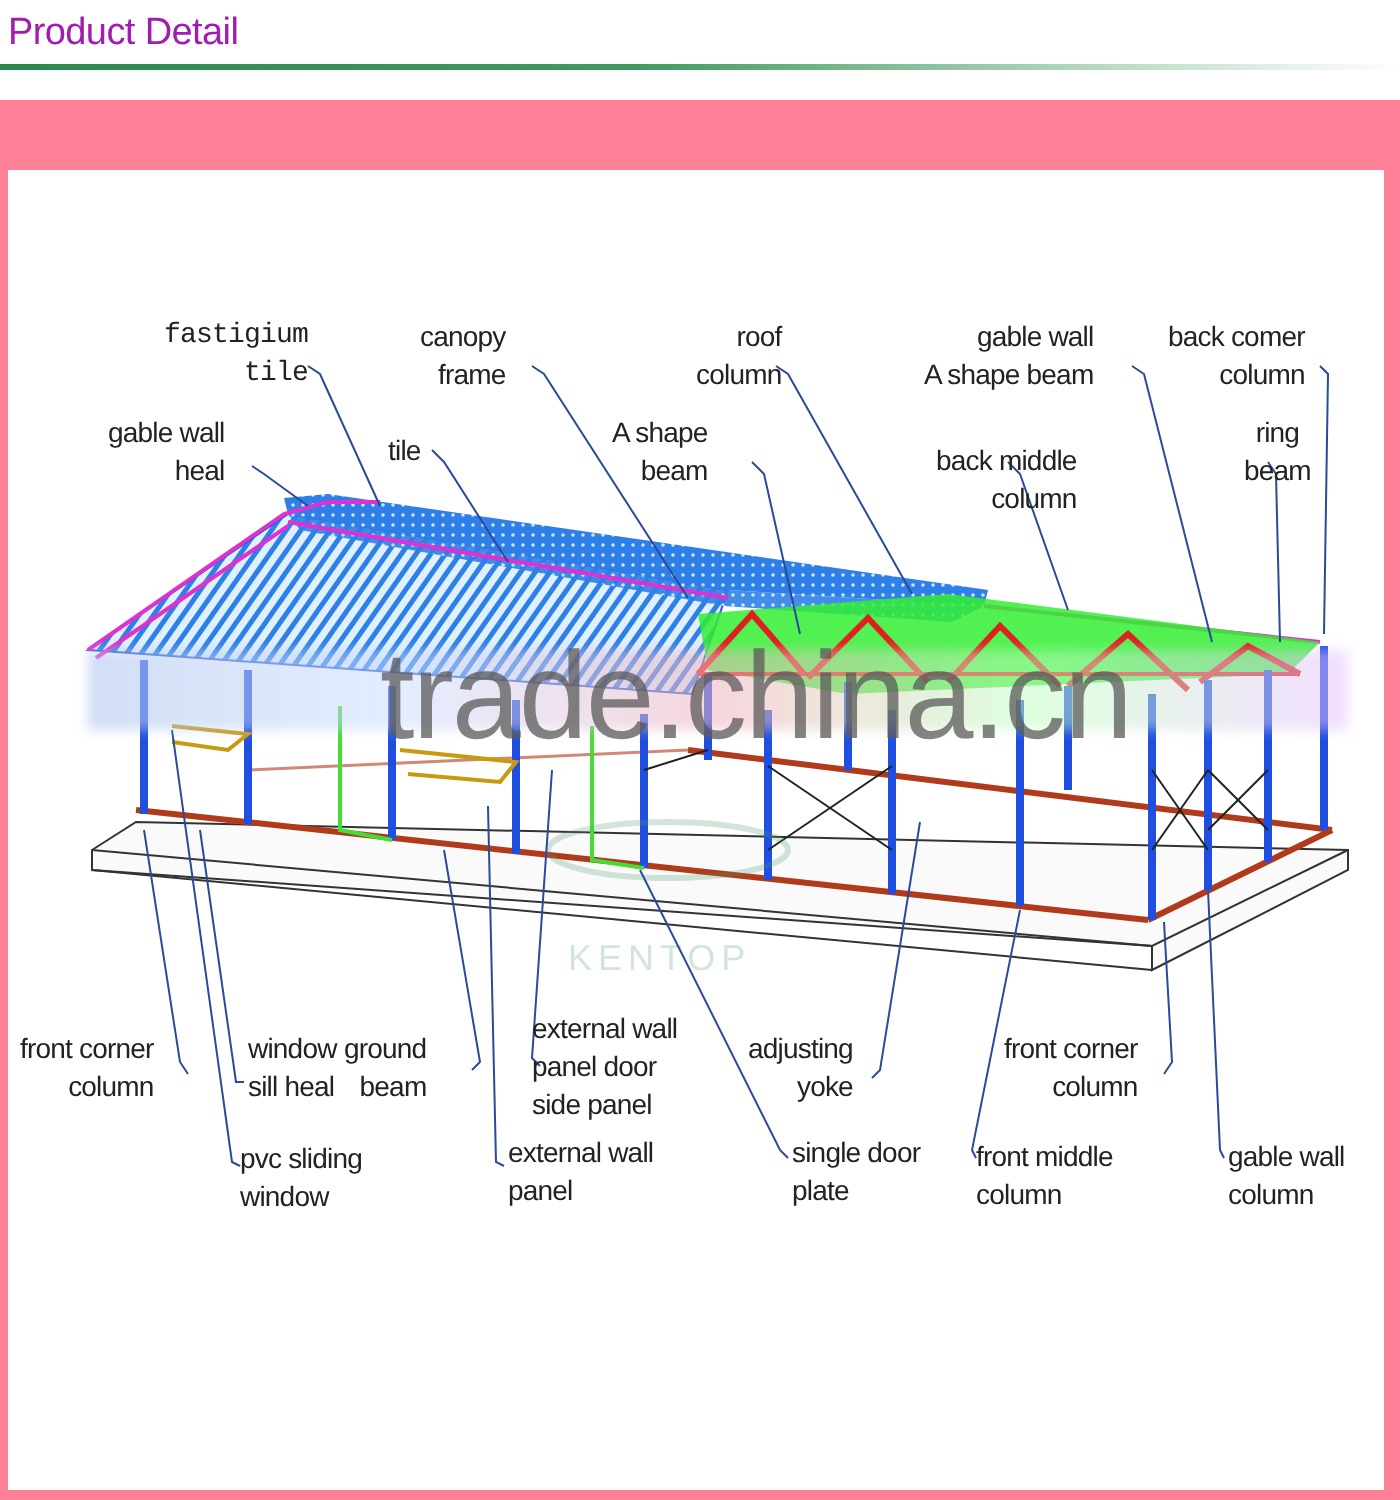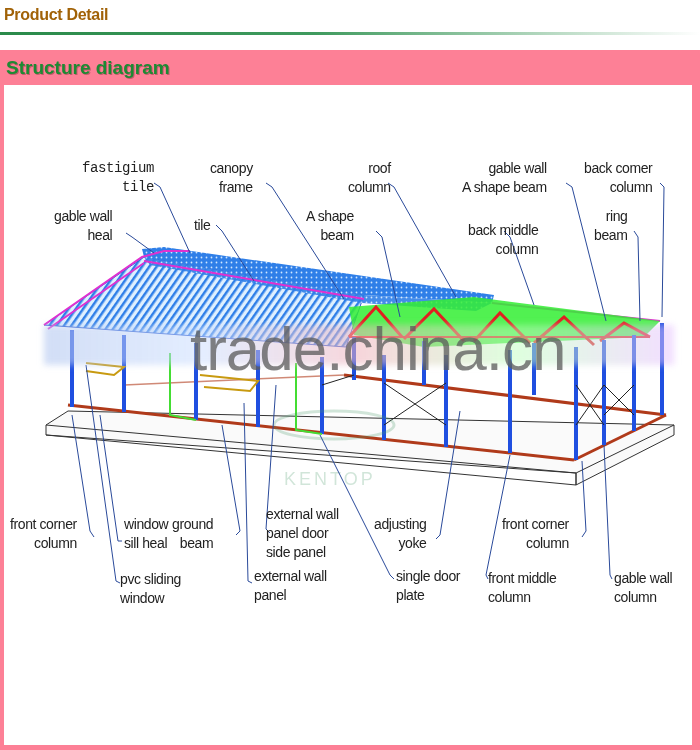--- a/index.html
+++ b/index.html
@@ -1,18 +1,18 @@
 <!DOCTYPE html>
 <html><head>
 <meta charset="utf-8">
 <style>
   html, body { margin:0; padding:0; }
   body { width:700px; height:750px; background:#ffffff; position:relative; overflow:hidden;
          font-family:"Liberation Sans", sans-serif; }
-  .page-title { position:absolute; left:4px; top:6px; font-size:16px; font-weight:bold; color:#a16207;
+  .page-title { position:absolute; left:4px; top:6px; font-size:19px; font-weight:normal; color:#a21caf;
                 letter-spacing:-0.3px; }
   .title-rule { position:absolute; left:0; top:32px; width:700px; height:3px;
                 background:linear-gradient(to right,#2a8a4a 0%, #3f9a5e 45%, #bcdcc6 80%, #ffffff 100%); }
   .frame { position:absolute; left:0; top:50px; width:700px; height:700px; background:#fd8096; }
   .section-title { position:absolute; left:6px; top:7px; font-size:19px; font-weight:bold; color:#1d8a33;
                    text-shadow:1px 1px 0 #c25a6b; }
   .canvas { position:absolute; left:4px; top:35px; width:688px; height:660px; background:#ffffff; }
   svg { position:absolute; left:0; top:0; }
   .lbl { position:absolute; font-size:14px; color:#222; line-height:19px; white-space:nowrap; letter-spacing:-0.4px; }
   .r { text-align:right; }
@@ -22,21 +22,20 @@
              filter:blur(3px); }
   .wm-text { position:absolute; left:186px; top:-2px; font-size:62px; color:rgba(90,90,90,0.75); letter-spacing:-1px; }
 </style>
 </head>
 <body>
 
 <div class="page-title">Product Detail</div>
 <div class="title-rule"></div>
 
 <div class="frame">
-  <div class="section-title">Structure diagram</div>
 
   <div class="canvas">
 
     <svg width="688" height="660" viewBox="0 0 688 660">
       <defs>
         <pattern id="roofStripes" width="6" height="6" patternUnits="userSpaceOnUse" patternTransform="rotate(35)">
           <rect width="6" height="6" fill="#dff0ff"></rect>
           <rect width="2.5" height="6" fill="#2f7fe8"></rect>
         </pattern>
         <pattern id="tileDots" width="5" height="5" patternUnits="userSpaceOnUse">
@@ -183,21 +182,21 @@
       <div>tile</div>
     </div>
     <div class="lbl r" style="left:302px; top:122px;">
       <div>A shape</div>
         <div>beam</div>
     </div>
     <div class="lbl r" style="left:422px; top:136px;margin-left:42px;">
       <div>back middle</div>
         <div>column</div>
     </div>
-    <div class="lbl r" style="left:590px; top:122px;">
+    <div class="lbl r" style="left:618px; top:122px;text-align:center;">
       <div>ring</div>
         <div>beam</div>
     </div>
 
     <div class="lbl r" style="left:6px; top:430px;">
       <div>front corner</div>
         <div>column</div>
     </div>
     <div class="lbl" style="left:120px; top:430px;">
       <div>window</div>

